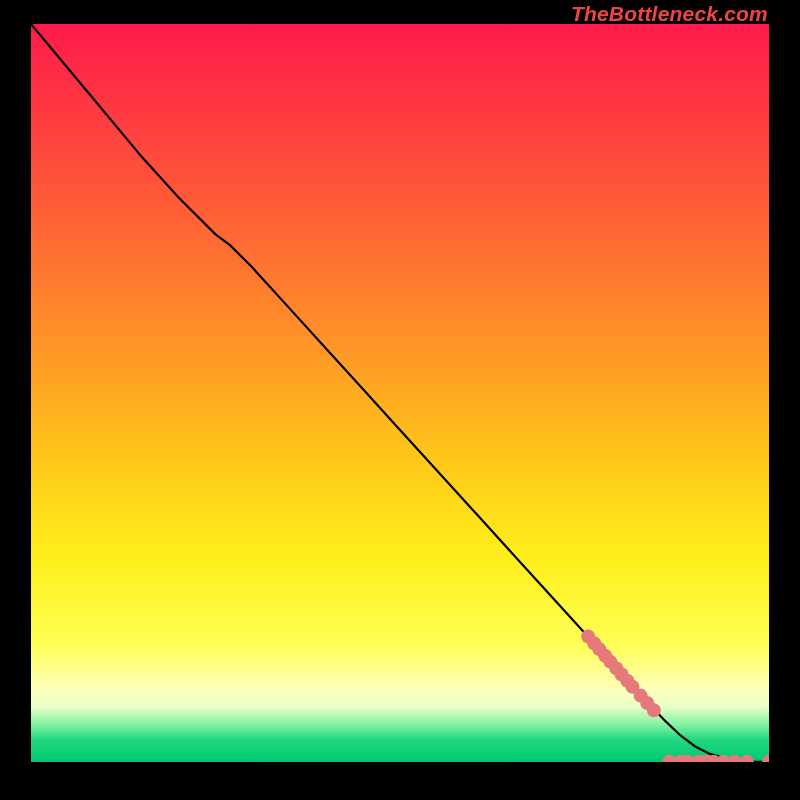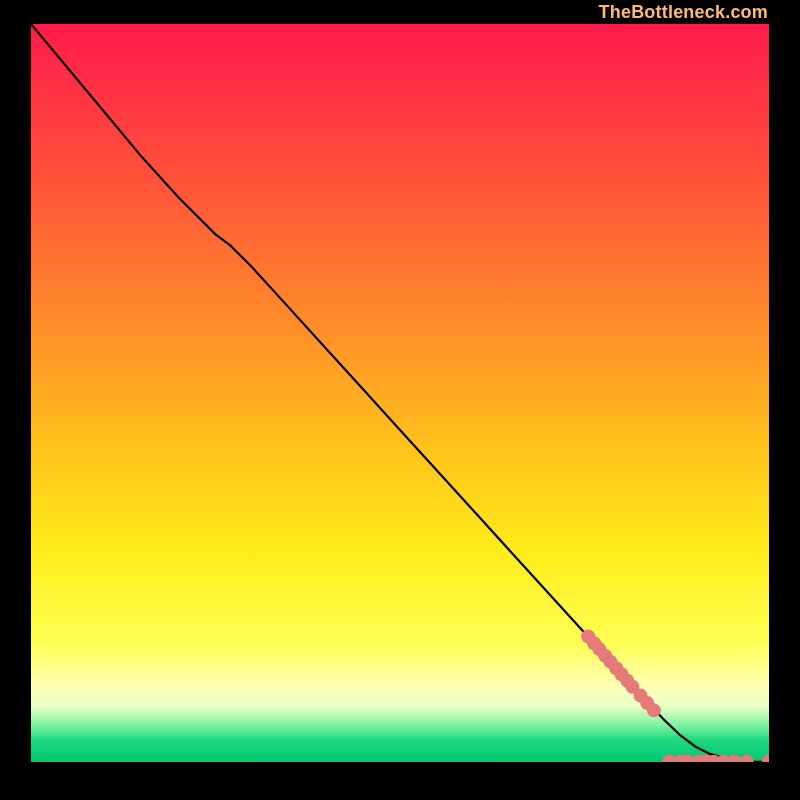--- a/index.html
+++ b/index.html
@@ -27,24 +27,25 @@
     height: 738px;
   }
   .gradient-fill {
     position: absolute;
     inset: 0;
   }
   .attribution {
     position: absolute;
     top: 2px;
     right: 32px;
-    color: #fdba74;
-    font-size: 18px;
+    color: #ef4444;
+    font-size: 21px;
     font-weight: 600;
     letter-spacing: 0.2px;
+    font-style: italic;
   }
   svg {
     position: absolute;
     left: 0;
     top: 0;
   }
 </style>
 </head>
 <body>
 

